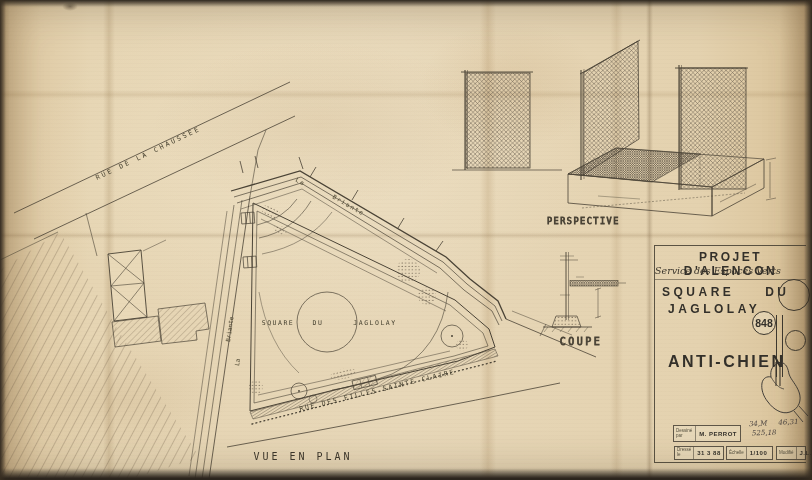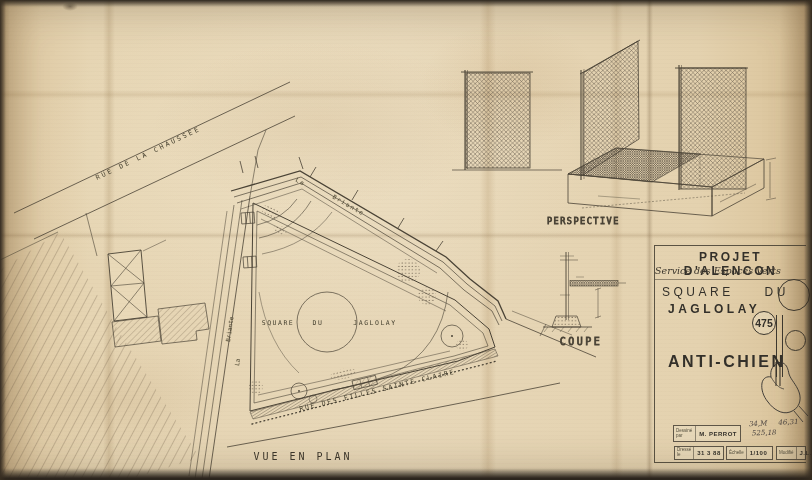--- a/index.html
+++ b/index.html
@@ -37,21 +37,21 @@
   .t-cap{font:10px "DejaVu Sans Mono",monospace;fill:#3c372c;}
   .t-cap2{font:8.5px "DejaVu Sans Mono",monospace;fill:#3c372c;}
   
   .tblock{position:absolute;left:654px;top:245px;width:151px;height:216px;
     border:1px solid rgba(66,60,48,.85);border-right:none;color:#33302a;}
   .tblock .sep{position:absolute;left:0;right:0;top:33px;border-top:1px solid rgba(66,60,48,.5);}
   .tb-city{position:absolute;top:4px;left:0;right:0;text-align:center;
     font-size:12px;font-weight:600;letter-spacing:2.5px;word-spacing:6px;}
   .tb-service{position:absolute;top:19px;left:0;right:0;
     font:italic 9.5px "DejaVu Serif",serif;color:#3a352c;}
-  .tb-t1{position:absolute;top:39px;left:7px;font-size:12px;font-weight:normal;letter-spacing:3.5px;word-spacing:24px;}
+  .tb-t1{position:absolute;top:39px;left:7px;font-size:12px;font-weight:bold;letter-spacing:3.5px;word-spacing:24px;}
   .tb-t2{position:absolute;top:56px;left:13px;font-size:12px;font-weight:bold;letter-spacing:3.5px;}
   .tb-sub1{position:absolute;top:91px;left:7px;font-size:12px;font-weight:bold;letter-spacing:2.5px;word-spacing:7px;}
   .tb-sub2{position:absolute;top:107px;left:13px;font-size:16px;font-weight:bold;letter-spacing:2.5px;}
   .circ{position:absolute;border-radius:50%;border:1.2px solid #3d382f;}
   .tb-num{left:97px;top:65px;width:22px;height:22px;line-height:22px;text-align:center;
     font-size:10.5px;font-weight:bold;background:rgba(238,228,202,.4);}
   .tb-bigc{left:123px;top:33px;width:30px;height:30px;border-width:1px;}
   .tb-smc{left:130px;top:84px;width:19px;height:19px;border-width:1px;}
   .tb-rod{position:absolute;left:121px;top:69px;width:4.5px;height:62px;
     border-left:1.2px solid #3d382f;border-right:1.2px solid #3d382f;}
@@ -294,21 +294,21 @@
     </g>
   </svg>
 
   <div class="tblock">
     <div class="tb-city">PROJET D'ALENCON</div>
     <div class="tb-service">Service des Espaces Verts</div>
     <div class="sep"></div>
     <div class="tb-t1">SQUARE DU</div>
     <div class="tb-t2">JAGLOLAY</div>
     <div class="circ tb-bigc"></div>
-    <div class="circ tb-num">475</div>
+    <div class="circ tb-num">848</div>
     <div class="circ tb-smc"></div>
     <div class="tb-rod"></div>
     <svg class="tb-hand" width="56" height="64" viewBox="0 0 56 64">
       <path d="M22,2 C17,4 15,9 16,15 C12,14 8,16 7,21 C6,27 8,34 13,40 C18,47 27,53 35,50 C44,47 47,38 44,30 C41,22 36,18 34,12 C33,7 32,3 28,1 C26,0 24,0 22,2 Z" fill="none" stroke="#44403a" stroke-width="1"></path>
       <path d="M16,15 C20,22 24,26 29,27" fill="none" stroke="#44403a" stroke-width="0.8"></path>
       <line x1="21" y1="0" x2="21" y2="24" stroke="#3d382f" stroke-width="1.1"></line>
       <line x1="25" y1="0" x2="25" y2="24" stroke="#3d382f" stroke-width="1.1"></line>
       <path d="M39,49 L48,60 M44,44 L53,54" stroke="#44403a" stroke-width="0.9" fill="none"></path>
     </svg>
     <div class="tb-sub2">ANTI-CHIEN</div>

